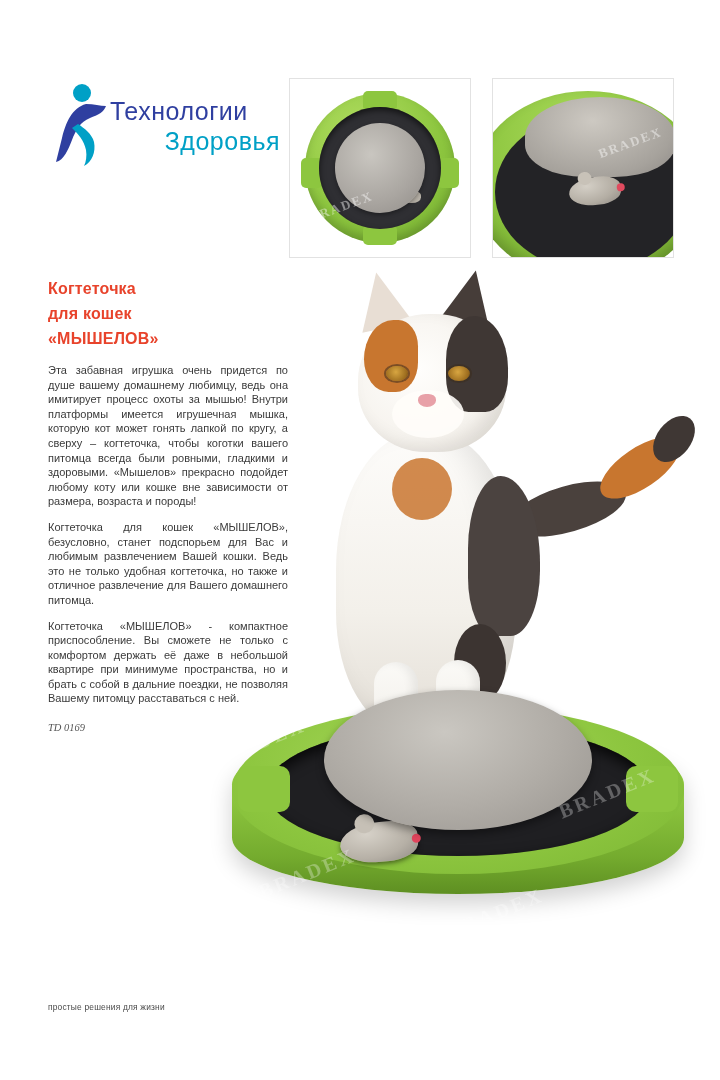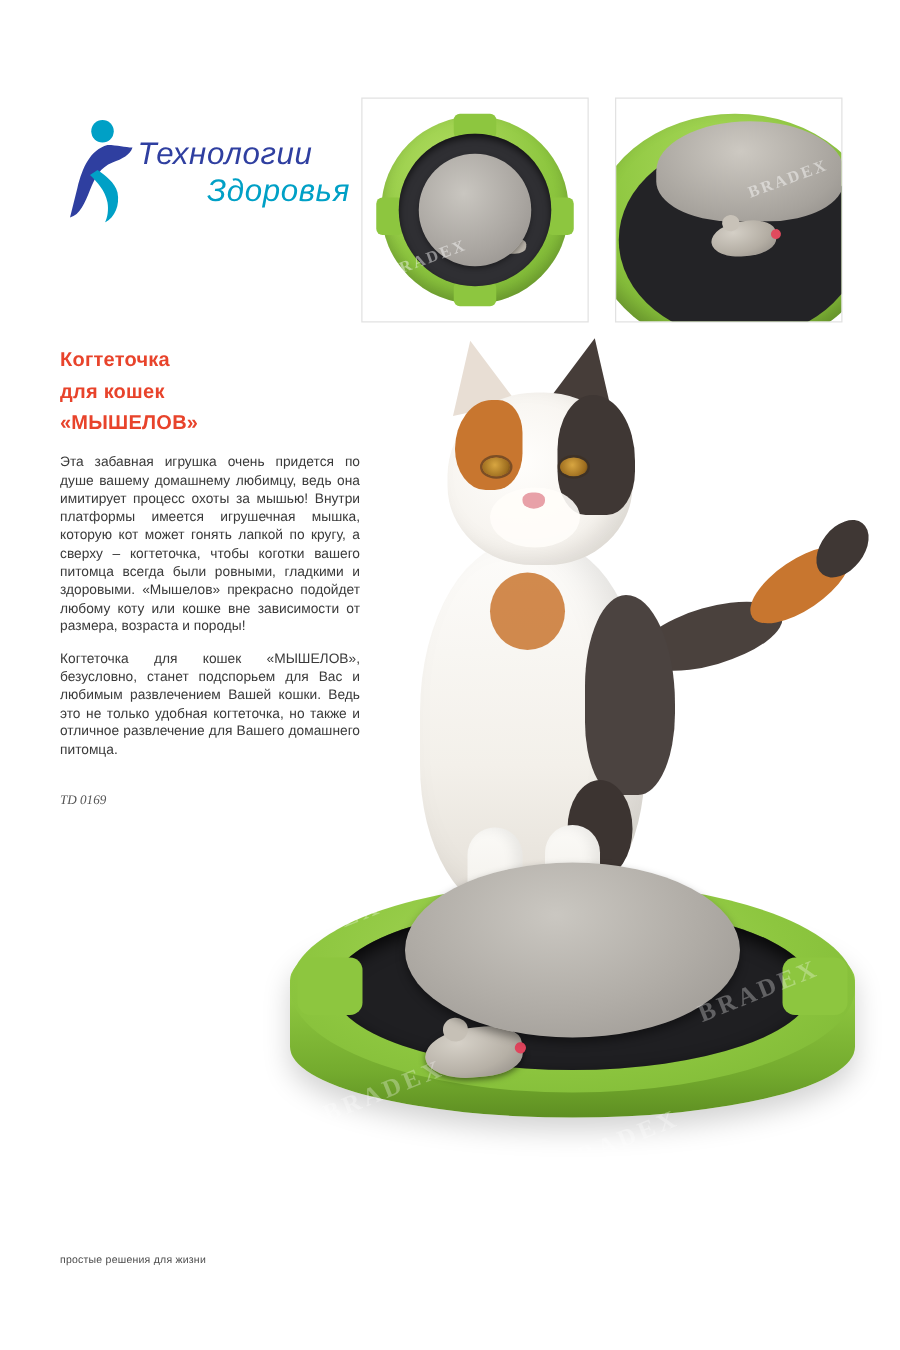--- a/index.html
+++ b/index.html
@@ -14,24 +14,23 @@
     position: relative;
     font-family: "Liberation Sans", sans-serif;
     color: #2b2b2b;
     overflow: hidden;
   }
 
   
   .logo-block {
     position: absolute;
     left: 48px;
-    top: 90px;
+    top: 78px;
     width: 230px;
     height: 110px;
-    font-style: italic;
   }
   .logo-mark {
     position: absolute;
     left: 4px;
     top: 4px;
     width: 56px;
     height: 84px;
   }
   .logo-text {
     position: absolute;
@@ -218,21 +217,21 @@
     line-height: 14.6px;
     color: #3a3a3a;
     text-align: justify;
     margin: 0 0 11px 0;
   }
   .par-narrow {
     width: 140px;
     text-align: left;
   }
   .code {
-    margin-top: 27px;
+    margin-top: 16px;
     font-size: 10.5px;
     color: #555;
     font-style: italic;
     font-family: "Liberation Serif", serif;
   }
 
   
   .hero {
     position: absolute;
     left: 196px;
@@ -563,20 +562,21 @@
 
 <div class="content-col">
   <h1 class="headline">
     <span>Когтеточка</span>
     <span>для кошек</span>
     <span>«МЫШЕЛОВ»</span>
   </h1>
 
   <p class="body-par">Эта забавная игрушка очень придется по душе вашему домашнему любимцу, ведь она имитирует процесс охоты за мышью! Внутри платформы имеется игрушечная мышка, которую кот может гонять лапкой по кругу, а сверху – когтеточка, чтобы коготки вашего питомца всегда были ровными, гладкими и здоровыми. «Мышелов» прекрасно подойдет любому коту или кошке вне зависимости от размера, возраста и породы!</p>
   <p class="body-par">Когтеточка для кошек «МЫШЕЛОВ», безусловно, станет подспорьем для Вас и любимым развлечением Вашей кошки. Ведь это не только удобная когтеточка, но также и отличное развлечение для Вашего домашнего питомца.</p>
+  <p class="body-par">Когтеточка «МЫШЕЛОВ» - компактное приспособление. Вы сможете не только с комфортом держать её даже в небольшой квартире при минимуме пространства, но и брать с собой в дальние поездки, не позволяя Вашему питомцу расставаться с ней.</p>
 
   <div class="code">TD 0169</div>
 </div>
 
 <div class="footer">
   <div class="brand-tag">простые решения для жизни</div>
 </div>
 
 <div class="page-num"></div>
 

